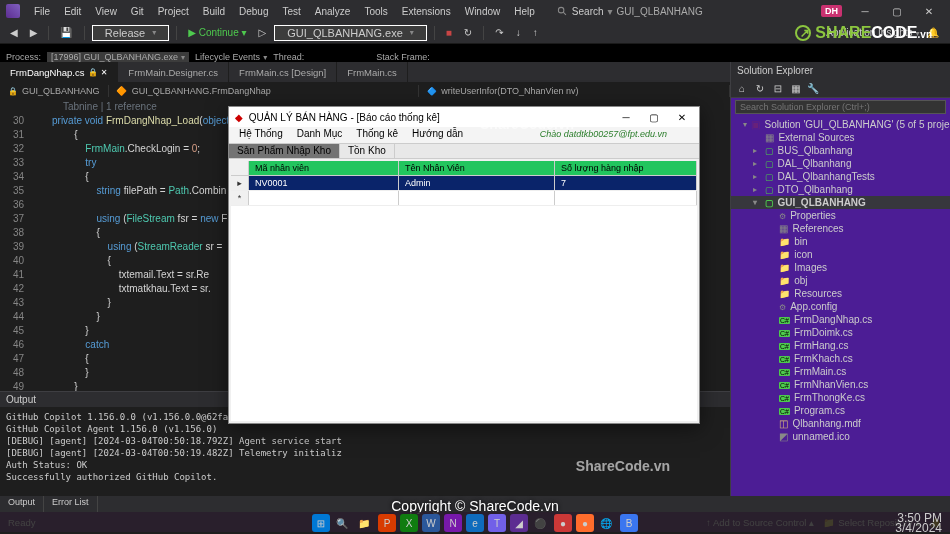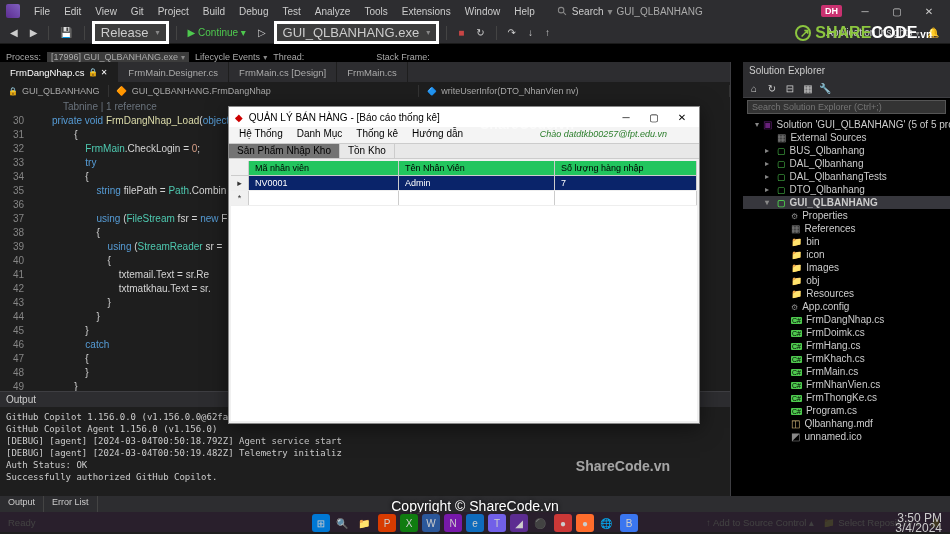--- a/index.html
+++ b/index.html
@@ -14,32 +14,32 @@
   .search-wrap svg { width:11px; height:11px; fill:#888;}
   .title-solution { color:#aaa;}
   .spacer { flex: 1; }
   .win-controls { display:flex; gap:2px;}
   .win-controls span { width:30px; height:22px; display:flex; align-items:center; justify-content:center; color:#ccc; }
   .badge { background:#c93170; color:#fff; padding:1px 4px; border-radius:2px; font-size:9px; font-weight:bold;}
   
   
   .toolbar { height: 22px; background: #2d2d30; display: flex; align-items: center; padding: 0 6px; gap: 4px; border-bottom:1px solid #1a1a1a;}
   .toolbar .btn { padding:1px 4px; display:flex; align-items:center; gap:3px;}
-  .toolbar .dd { background:#3c3c3c; padding:1px 6px; border:3px solid #ffffff; font-size:13px; display:flex; align-items:center; gap:4px;}
+  .toolbar .dd { background:#3c3c3c; padding:1px 12px; border:1px solid #ffffff; font-size:11px; display:flex; align-items:center; gap:4px;}
   .chev::after { content:"▾"; font-size:8px; color:#888; margin-left:3px;}
   .play-green { color:#4ec94e; }
   .sep { width:1px; height:14px; background:#444; margin:0 3px;}
   
   .toolbar2 { height:18px; background:#000000; display:flex; align-items:flex-end; padding:0 6px; gap:6px; font-size:9px; color:#aaa;}
   .toolbar2 .dd { background:#3c3c3c; padding:0 4px;}
   
   
   .main { display:flex; height: calc(100% - 22px - 22px - 18px - 16px - 22px); }
   .editor-col { flex:1; display:flex; flex-direction:column; min-width:0;}
-  .sidepanel { width:220px; background:#000000; border-left:1px solid #3e3e42; display:flex; flex-direction:column;padding-left:12px;}
+  .sidepanel { width:220px; background:#4c1d95; border-left:1px solid #3e3e42; display:flex; flex-direction:column;}
   
   
   .tabrow { height:20px; background:#2d2d30; display:flex;}
   .tab { padding:2px 10px; background:#2d2d30; border-right:1px solid #1e1e1e; font-size:9.5px; color:#aaa; display:flex; align-items:center; gap:4px;}
   .tab.active { background:#1e1e1e; color:#fff;}
   
   
   .crumbs { height:18px; background:#1e1e1e; display:flex; align-items:center;}
   .crumb { padding:1px 8px; font-size:9px; color:#aaa; display:flex; align-items:center; gap:4px; border-right:1px solid #333;}
   .lock-icon::before { content:"🔒"; font-size:8px;}

